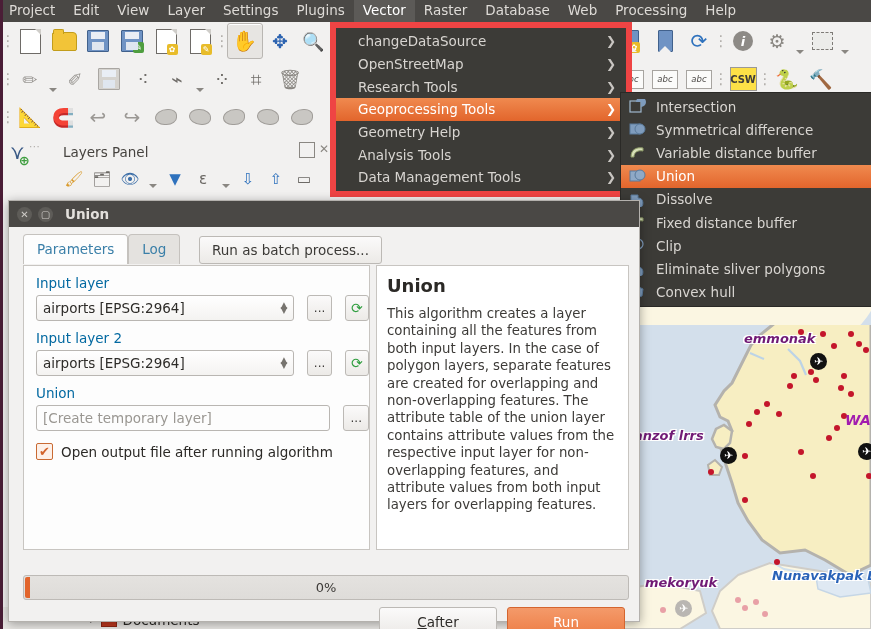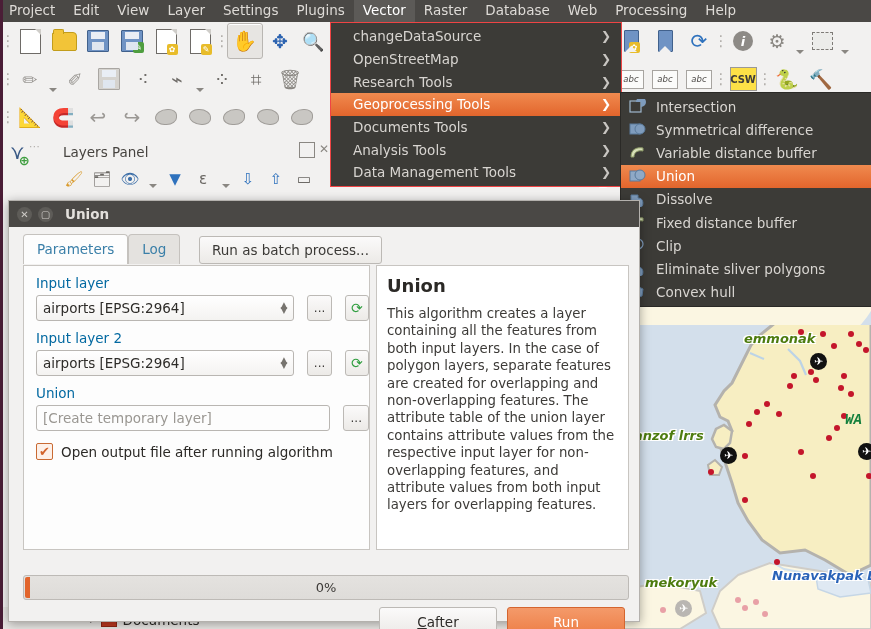--- a/index.html
+++ b/index.html
@@ -69,42 +69,42 @@
   #lp-title{position:absolute;left:60px;top:8px;font-size:13.5px;color:#46433f;}
   #lp-grip{position:absolute;left:26px;top:4px;color:#b2afab;font-size:11px;letter-spacing:1px;}
   #lp-btns{position:absolute;right:4px;top:6px;display:flex;gap:4px;}
   .lpwin{width:14px;height:14px;border:1.2px solid #8a8782;position:relative;}
   .lpx{font-size:12px;color:#8a8782;}
   #lp-toolbar{position:absolute;left:60px;top:30px;display:flex;align-items:center;gap:6px;}
   .lpi{width:22px;height:22px;display:flex;align-items:center;justify-content:center;font-size:15px;color:#6d6a66;position:relative;}
 
   
   #vector-menu{position:absolute;left:330px;top:22px;width:290px;background:#3c3b37;
-    border:1px solid #ef4444;z-index:55;padding:2px 0;}
+    border:6px solid #ef4444;z-index:55;padding:2px 0;}
   .vm-item{height:22.7px;display:flex;align-items:center;justify-content:space-between;
     padding:0 10px 0 22px;color:#d8d5d1;font-size:13.5px;white-space:nowrap;}
   .vm-item.hl{background:linear-gradient(to bottom,#f08a4f 0%,#e2652c 100%);color:#ffffff;}
   .vm-arrow{font-size:12px;color:#c9c6c2;margin-left:14px;}
   .vm-item.hl .vm-arrow{color:#ffffff;}
 
   
   #geo-submenu{position:absolute;left:620px;top:92px;width:251px;background:#3c3b37;
     border:1px solid #2a2926;z-index:56;padding:2px 0;}
   .sm-item{height:23.2px;display:flex;align-items:center;padding:0 10px 0 8px;
     color:#d8d5d1;font-size:13.5px;white-space:nowrap;gap:10px;}
   .sm-item.hl{background:linear-gradient(to bottom,#f08a4f 0%,#e2652c 100%);color:#fff;}
   .smicon{width:17px;height:15px;flex:0 0 17px;position:relative;}
 
   
   #map{position:absolute;left:620px;top:325px;width:251px;height:304px;overflow:hidden;background:#d3dfeb;z-index:10;}
   #map2{position:absolute;left:620px;top:180px;width:251px;height:150px;overflow:hidden;background:#d3dfeb;z-index:5;}
-  .maplbl{position:absolute;font-style:italic;font-weight:bold;font-size:13px;color:#4d7c0f;
+  .maplbl{position:absolute;font-style:italic;font-weight:bold;font-size:13px;color:#701a75;
     text-shadow:-1.4px -1.4px 0 #fff,1.4px -1.4px 0 #fff,-1.4px 1.4px 0 #fff,1.4px 1.4px 0 #fff;white-space:nowrap;}
   .maplbl.water{color:#2a63b8;}
-  .maplbl.grey{color:#15803d;text-shadow:none;font-family:Liberation Mono, monospace;}
+  .maplbl.grey{color:#a21caf;text-shadow:none;}
   .dot{position:absolute;width:6px;height:6px;border-radius:50%;background:#c4162b;}
   .dot.pale{background:#e8a0a6;}
   .apt{position:absolute;width:17px;height:17px;border-radius:50%;background:#111;
     display:flex;align-items:center;justify-content:center;color:#fff;font-size:11px;}
   .apt.pale{background:#b9b6b2;}
 
   
   #union-dialog{position:absolute;left:8px;top:200px;width:630px;height:420px;z-index:70;
     background:#f2f1f0;border:1px solid #b4b1ad;box-shadow:0 2px 10px rgba(0,0,0,.35);}
   #ud-title{height:26px;background:#4a4845;display:flex;align-items:center;padding-left:8px;gap:6px;}
@@ -425,21 +425,21 @@
   </div>
   <div class="vm-item">
     <span>Research Tools</span>
     <span class="vm-arrow">❯</span>
   </div>
   <div class="vm-item hl">
     <span>Geoprocessing Tools</span>
     <span class="vm-arrow">❯</span>
   </div>
   <div class="vm-item">
-    <span>Documents Tools</span>
+    <span>Geometry Help</span>
     <span class="vm-arrow">❯</span>
   </div>
   <div class="vm-item">
     <span>Analysis Tools</span>
     <span class="vm-arrow">❯</span>
   </div>
   <div class="vm-item">
     <span>Data Management Tools</span>
     <span class="vm-arrow">❯</span>
   </div>

